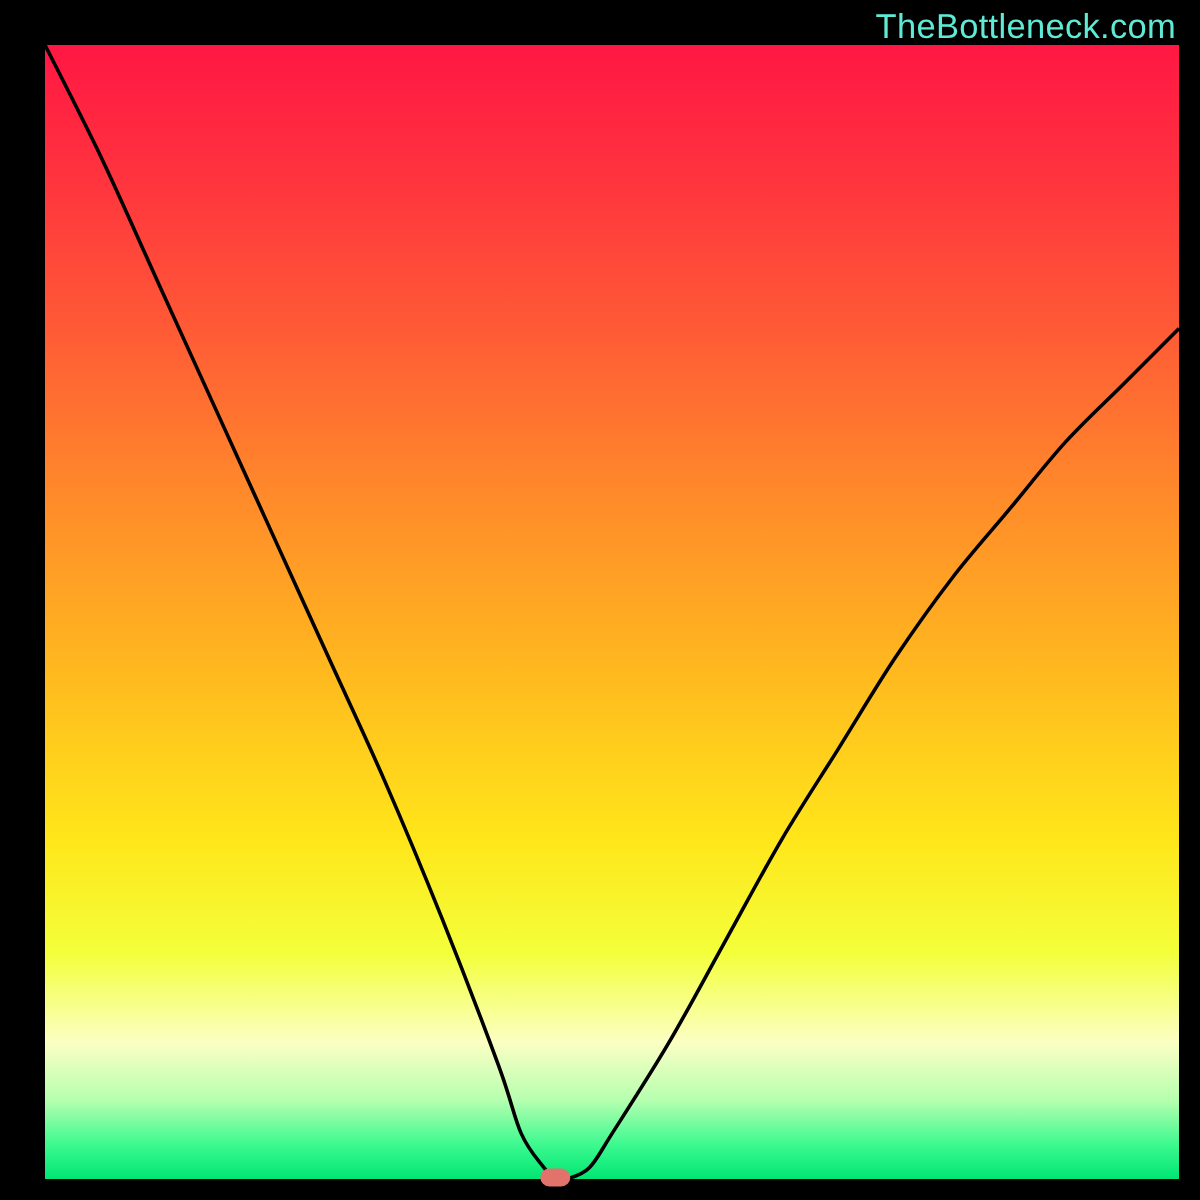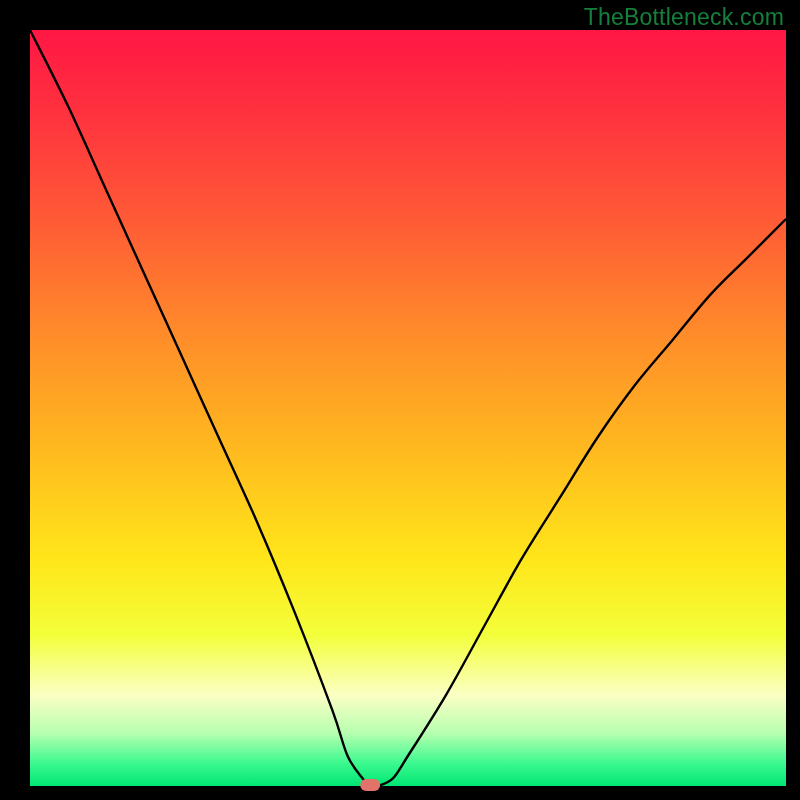--- a/index.html
+++ b/index.html
@@ -14,21 +14,21 @@
   .frame {
     position: relative;
     width: 800px;
     height: 800px;
     background: #000;
   }
   .watermark {
     position: absolute;
     top: 4px;
     right: 16px;
-    color: #15803d;
+    color: #5eead4;
     font-size: 23px;
     font-weight: 500;
     letter-spacing: 0.2px;
     z-index: 5;
   }
   svg {
     display: block;
   }
 </style>
 </head>

